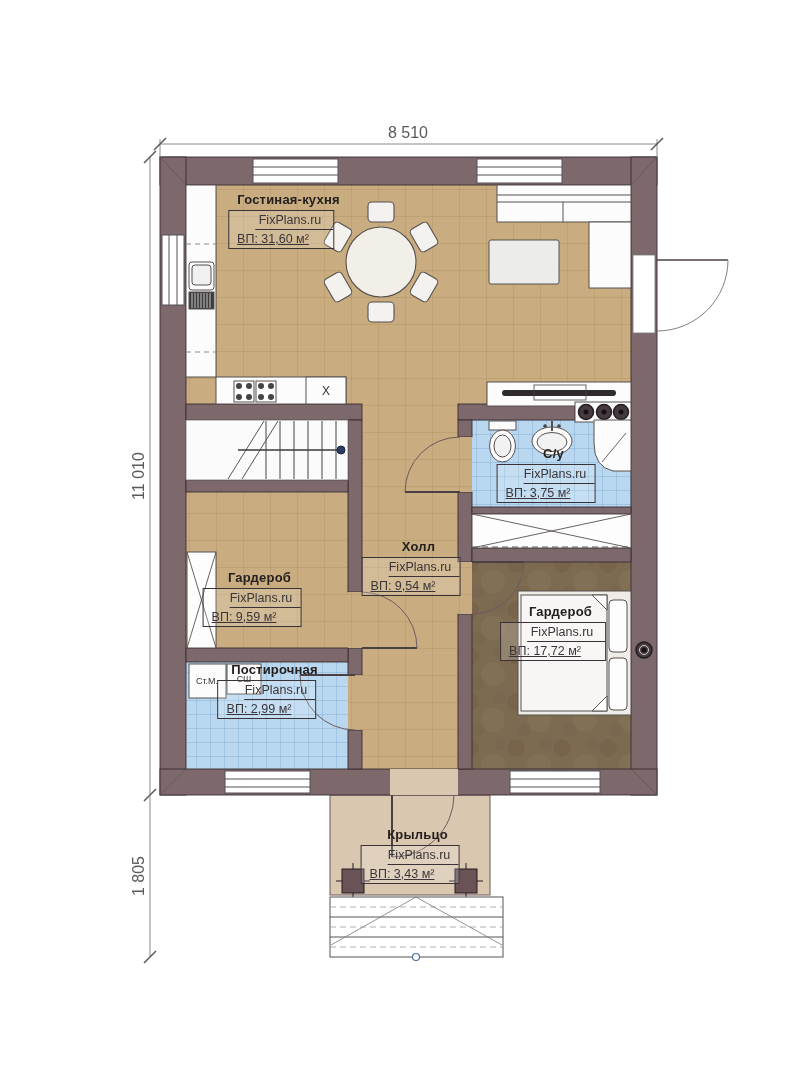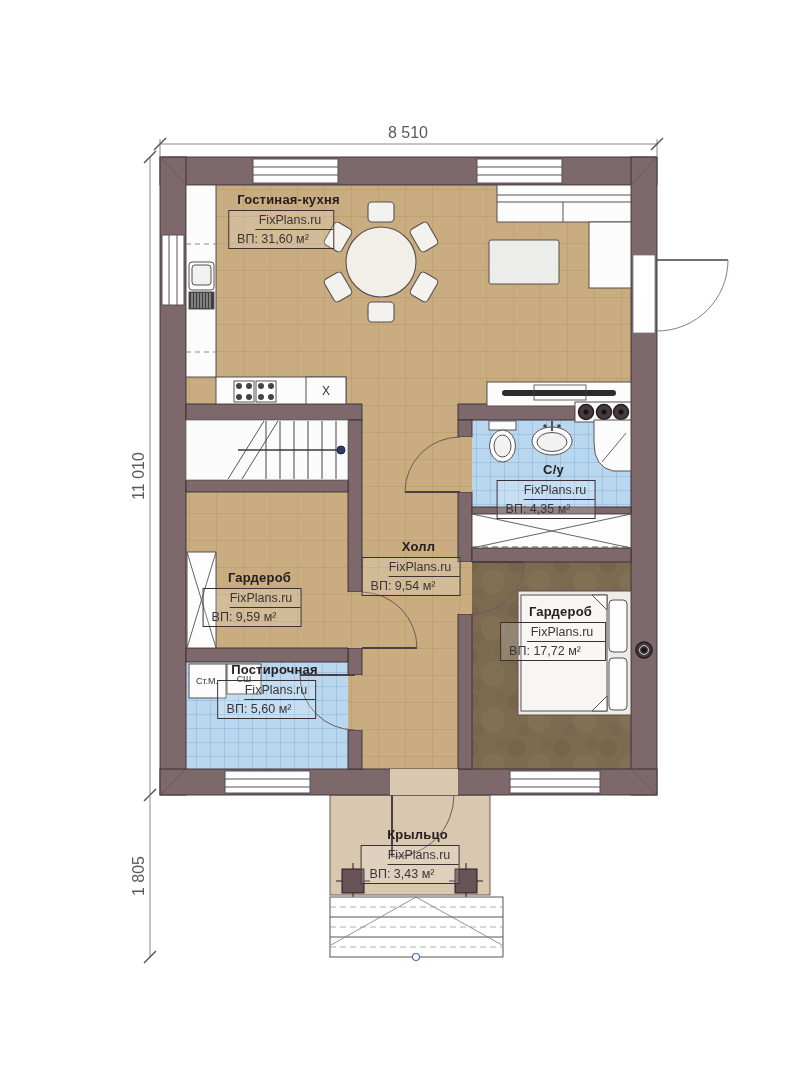--- a/index.html
+++ b/index.html
@@ -5,21 +5,21 @@
   html,body{margin:0;padding:0;background:#ffffff;}
   .plan-wrap{
     position:relative;width:792px;height:1080px;background:#ffffff;overflow:hidden;
     font-family:"Liberation Sans", sans-serif;
   }
   svg{position:absolute;left:0;top:0;}
   .room-label{position:absolute;transform:translateX(-50%);text-align:center;z-index:5;}
   .room-name{font-weight:700;font-size:13px;color:#25201f;margin-bottom:3px;white-space:nowrap;letter-spacing:.2px;margin-left:15px;}
   .label-box{border:1.5px solid #3a3136;display:inline-block;background:rgba(255,255,255,0.18);}
   .brand-row{padding:1px 8px 0 0;border-bottom:1.5px solid #3a3136;font-size:12.5px;line-height:17px;color:#3b3539;white-space:nowrap;margin-left:26px;}
-  .area-row{padding:1px 24px 0 8px;font-size:12.5px;line-height:17px;color:#3b3539;white-space:nowrap;}
+  .area-row{padding:1px 24px 0 8px;font-size:12.5px;line-height:17px;color:#3b3539;white-space:nowrap;text-decoration:underline;}
 </style>
 </head>
 <body>
 
 <div class="plan-wrap">
 
 <svg width="792" height="1080" viewBox="0 0 792 1080">
   <defs>
     <pattern id="tan" width="27" height="27" patternUnits="userSpaceOnUse">
       <rect width="27" height="27" fill="#c9ad80"></rect>
@@ -325,25 +325,25 @@
 </svg>
 
 <div class="room-label" style="left:281px;top:192px">
   <div class="room-name">Гостиная-кухня</div>
   <div class="label-box">
     <div class="brand-row">FixPlans.ru</div>
     <div class="area-row">ВП: 31,60 м²</div>
   </div>
 </div>
 
-<div class="room-label" style="left:546px;top:462px">
+<div class="room-label" style="left:546px;top:446px">
   <div class="room-name">С/у</div>
   <div class="label-box">
     <div class="brand-row">FixPlans.ru</div>
-    <div class="area-row">ВП: 4,35 м²</div>
+    <div class="area-row">ВП: 3,75 м²</div>
   </div>
 </div>
 
 <div class="room-label" style="left:411px;top:539px">
   <div class="room-name">Холл</div>
   <div class="label-box">
     <div class="brand-row">FixPlans.ru</div>
     <div class="area-row">ВП: 9,54 м²</div>
   </div>
 </div>
@@ -361,21 +361,21 @@
   <div class="label-box">
     <div class="brand-row">FixPlans.ru</div>
     <div class="area-row">ВП: 17,72 м²</div>
   </div>
 </div>
 
 <div class="room-label" style="left:267px;top:662px">
   <div class="room-name">Постирочная</div>
   <div class="label-box">
     <div class="brand-row">FixPlans.ru</div>
-    <div class="area-row">ВП: 5,60 м²</div>
+    <div class="area-row">ВП: 2,99 м²</div>
   </div>
 </div>
 
 <div class="room-label" style="left:410px;top:827px">
   <div class="room-name">Крыльцо</div>
   <div class="label-box">
     <div class="brand-row">FixPlans.ru</div>
     <div class="area-row">ВП: 3,43 м²</div>
   </div>
 </div>

